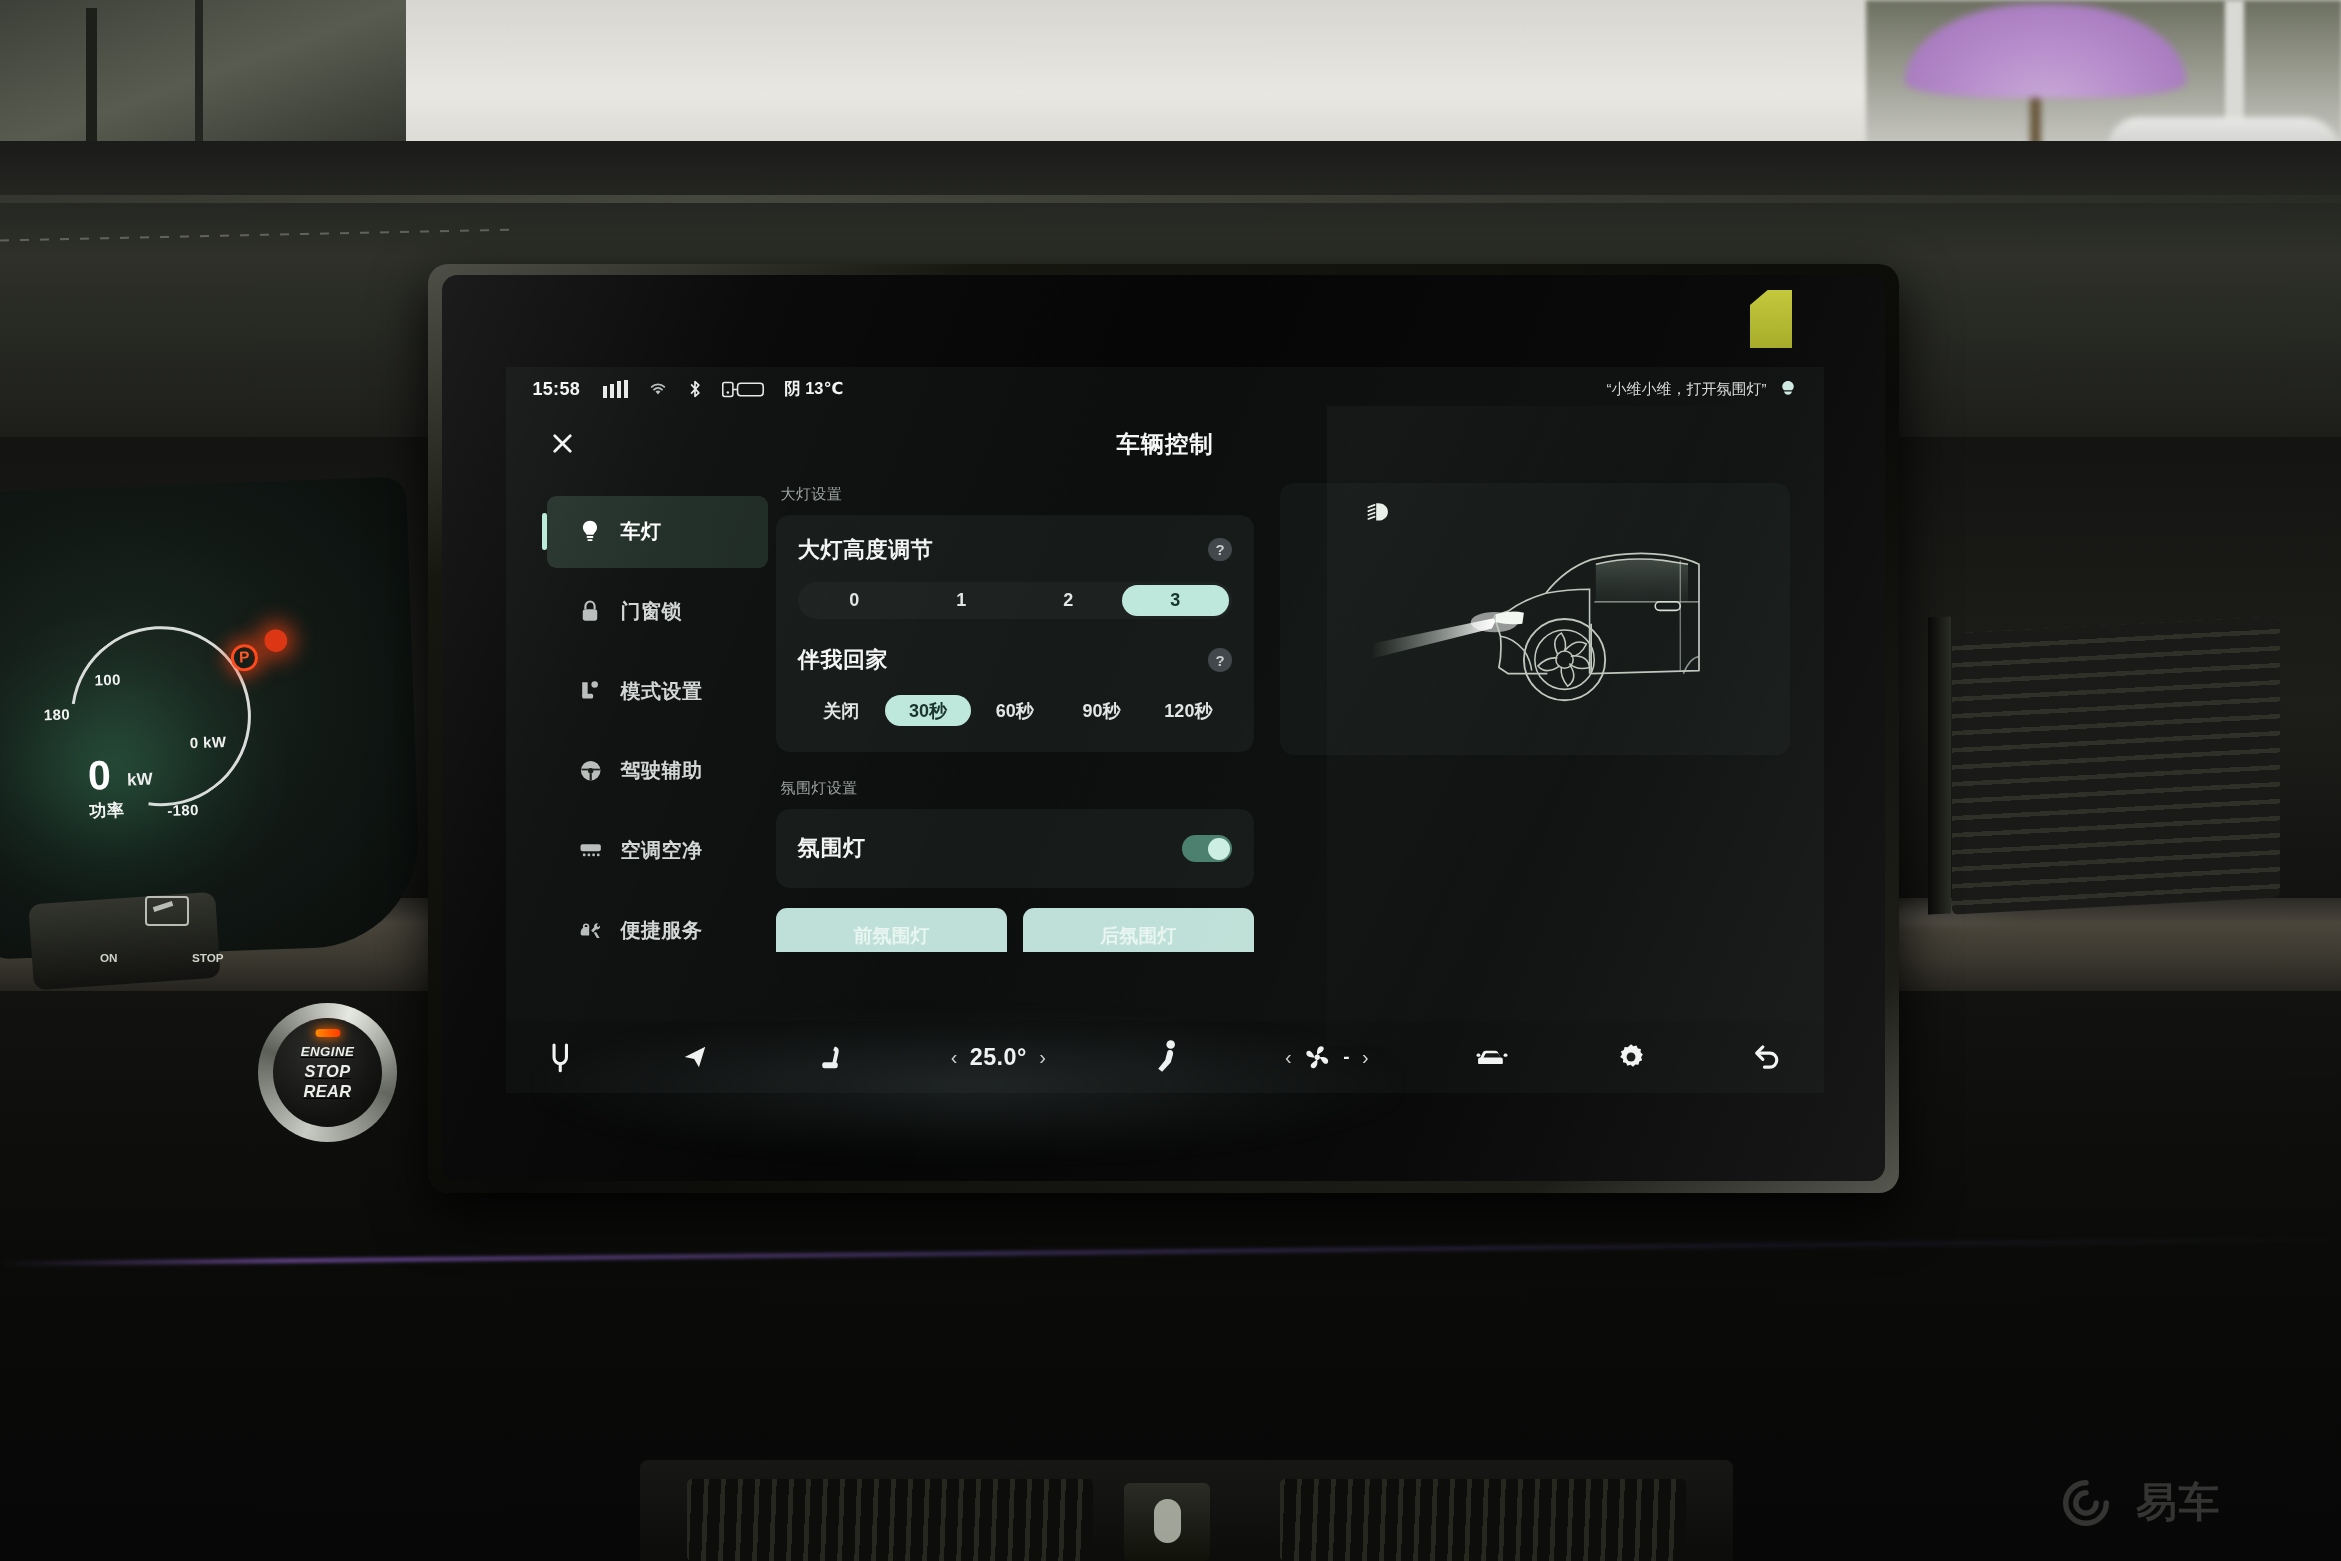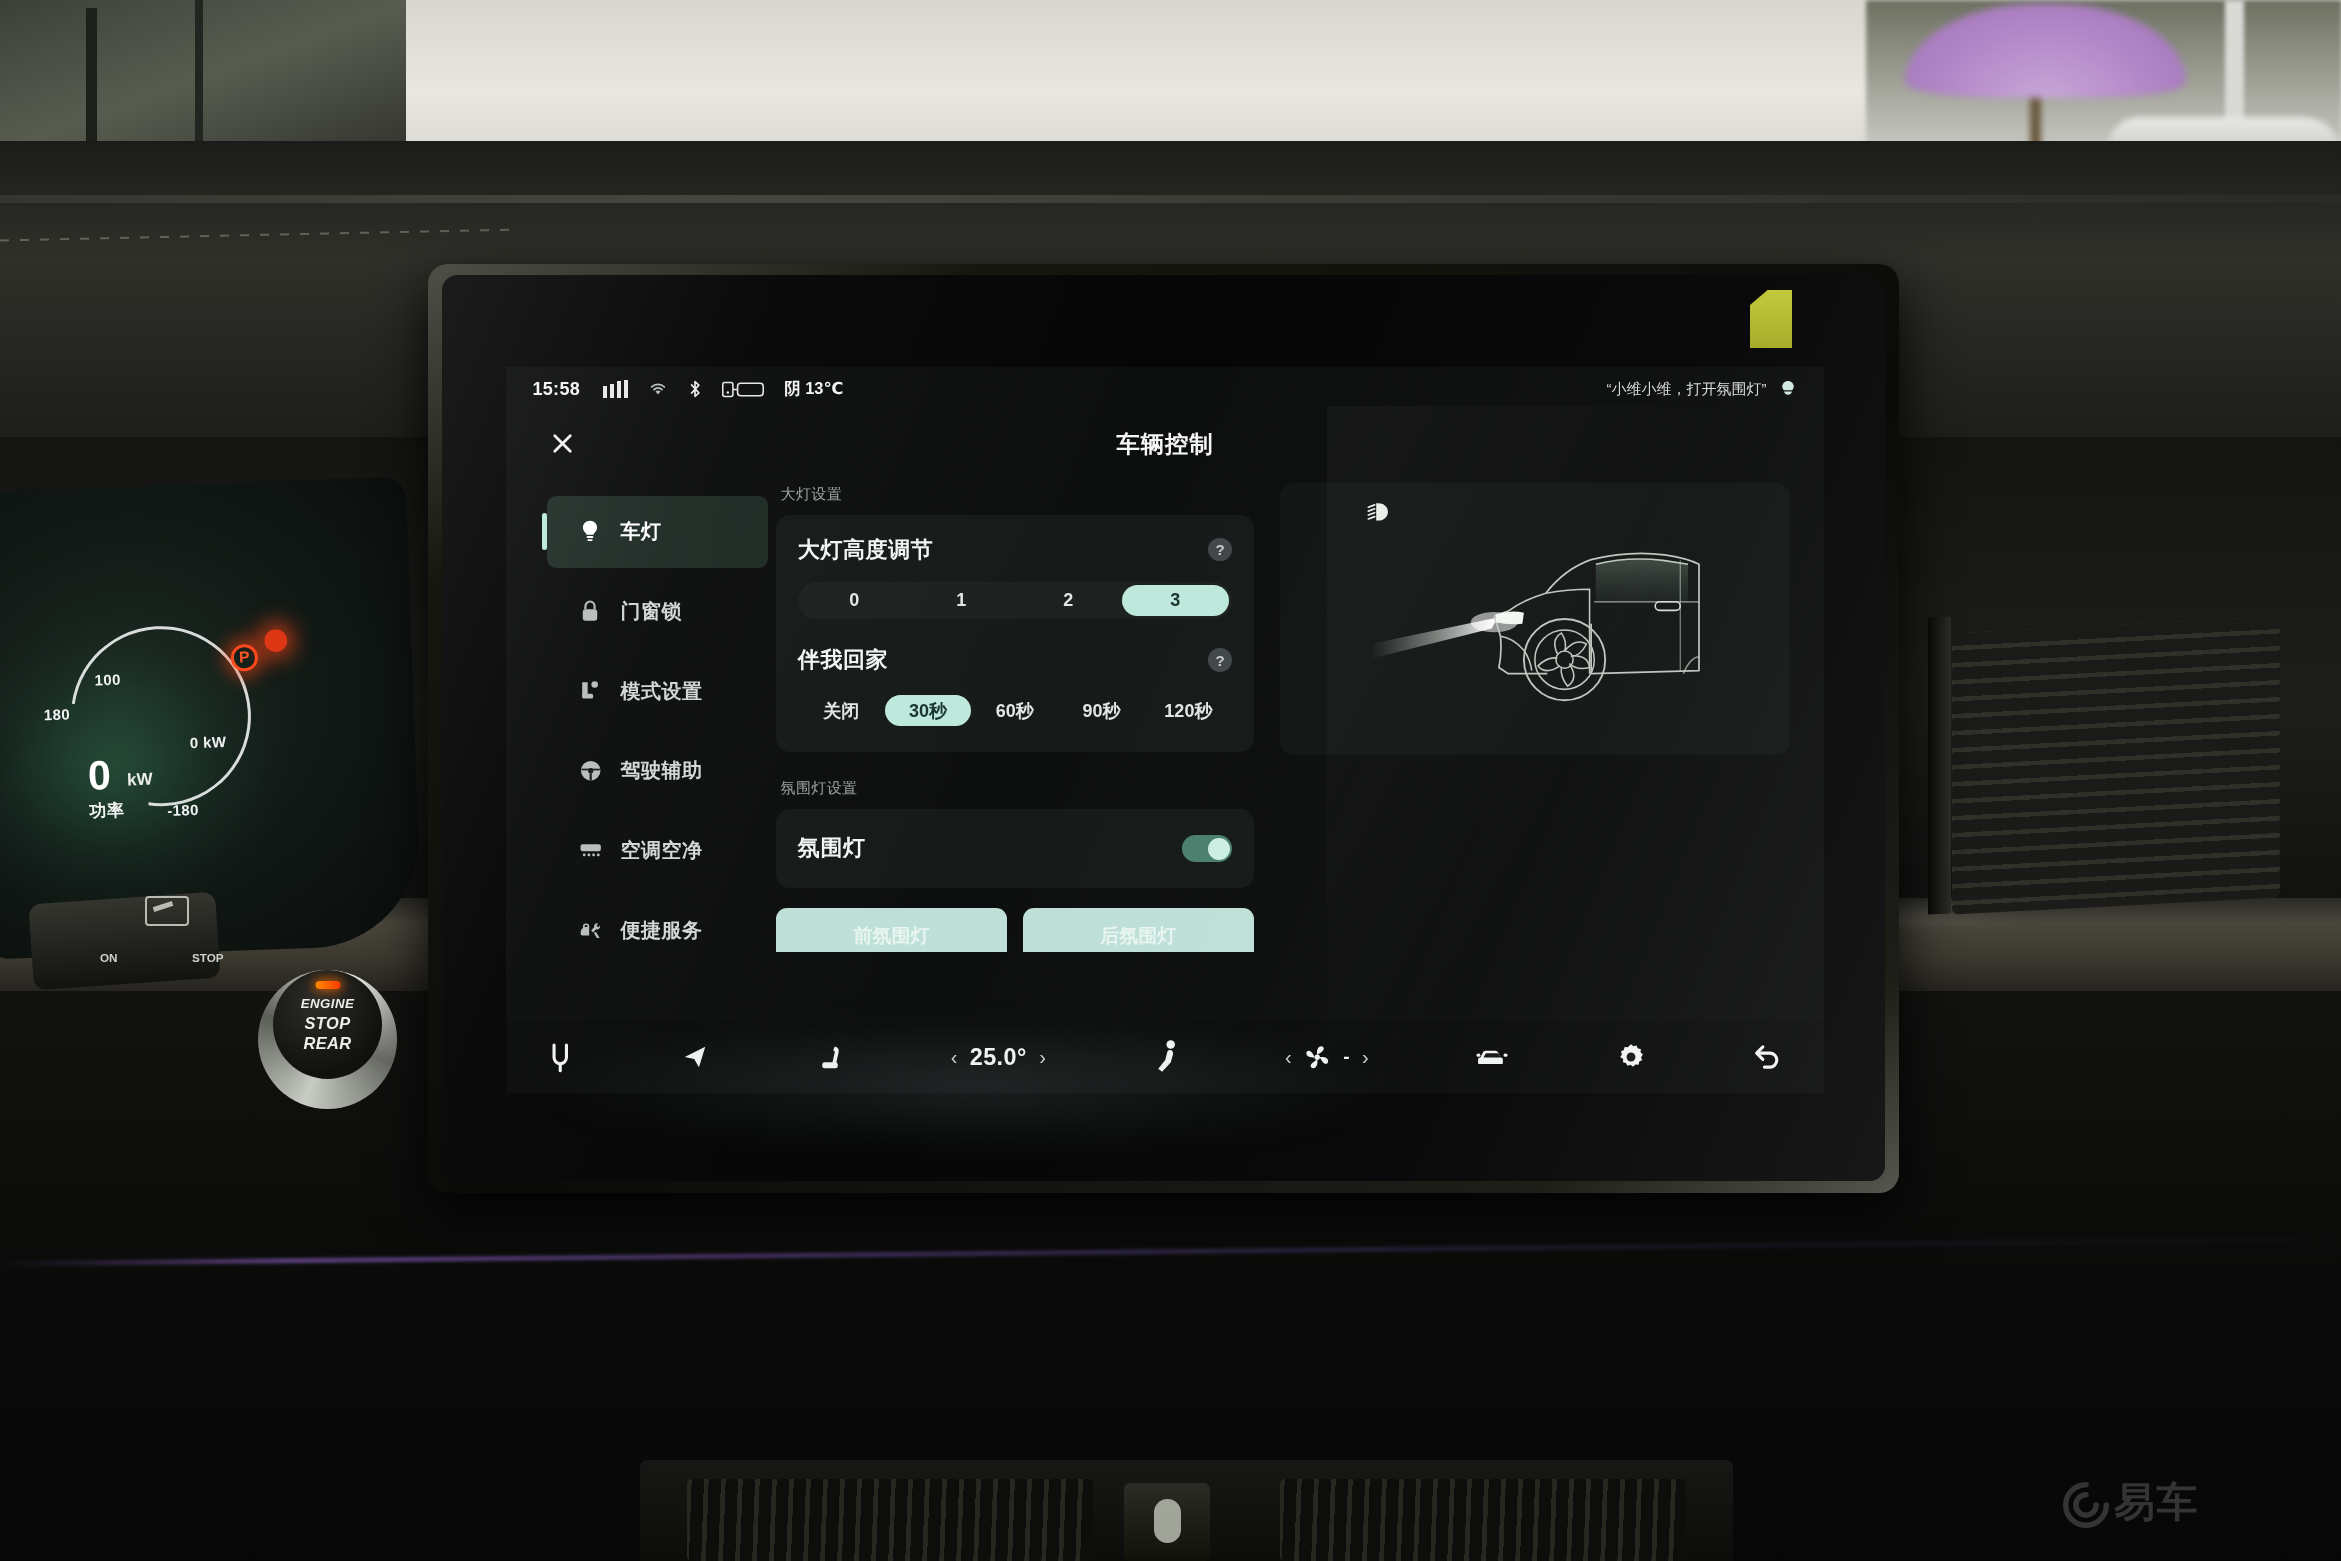--- a/index.html
+++ b/index.html
@@ -165,23 +165,23 @@
     background:linear-gradient(180deg,#33352e,#121310); border-radius:12.5px; transform:rotate(-4deg);
   }
   .stalk-lbl{ position:absolute; color:#cfd2c8; font-size:11.7px; font-weight:700;margin-left:44px;}
   .ctl-on  { left:56px;  top:951px; }
   .ctl-rear{ left:148px; top:951px; }
   .ctl-icon-a{ position:absolute; left:145px; top:896px; width:44px; height:30px; border:2.3px solid #b9bcb2; border-radius:3.9px;}
   .ctl-icon-a:after{content:"";position:absolute;left:6.2px;top:6.2px;width:20px;height:4.7px;background:#b9bcb2;transform:rotate(-18deg);}
 
   
   .ss-ring{
-    position:absolute; left:258px; top:970px; width:139px; height:139px; border-radius:50%;
+    position:absolute; left:258px; top:1003px; width:139px; height:139px; border-radius:50%;
     background:conic-gradient(from 200deg,#c8cac4,#5c5e58 25%,#e6e8e2 50%,#6a6c66 75%,#c8cac4);
-    display:flex; justify-content:center;
+    display:flex; align-items:center; justify-content:center;text-decoration:underline;
   }
   .ss-face{
     width:109px; height:109px; border-radius:50%;
     background:radial-gradient(circle at 40% 30%,#2c2d2a 0%,#111210 70%);
     display:flex; flex-direction:column; align-items:center; justify-content:center; gap:1.6px;
     position:relative;
   }
   .ss-led{
     position:absolute; left:50%; top:11px; transform:translateX(-50%);
     width:25px; height:7.8px; border-radius:3.9px;
@@ -309,21 +309,21 @@
     padding:0 41px; background:#0b0d0c;
   }
   .bb{ display:flex; align-items:center; justify-content:center; }
   .bb-temp, .bb-fan{ display:flex; align-items:center; gap:12.5px; }
   .chev{ color:#cfd3d1; font-size:20px; font-weight:400; }
   .temp-val{ color:#f4f6f5; font-size:23.4px; font-weight:700; letter-spacing:0.4px; }
   .fan-val{ color:#f4f6f5; font-size:19px; font-weight:700; }
 
   
   .wm{
-    position:absolute; left:2061px; top:1475px; display:flex; align-items:flex-end; gap:3px;
+    position:absolute; left:2061px; top:1475px; display:flex; align-items:center; gap:25px;
     color:#3c3d3b; opacity:.85;
   }
   .wm-t{ font-size:41px; font-weight:700; color:#3c3d3b; letter-spacing:1.6px;}
 
   
   .refl-a{
     position:absolute; left:539px; top:1015px; width:859px; height:141px;
     background:radial-gradient(ellipse at 50% 50%,rgba(200,220,230,.12) 0%,rgba(160,190,200,.05) 45%,transparent 75%);
     filter:blur(11px); pointer-events:none;
   }

